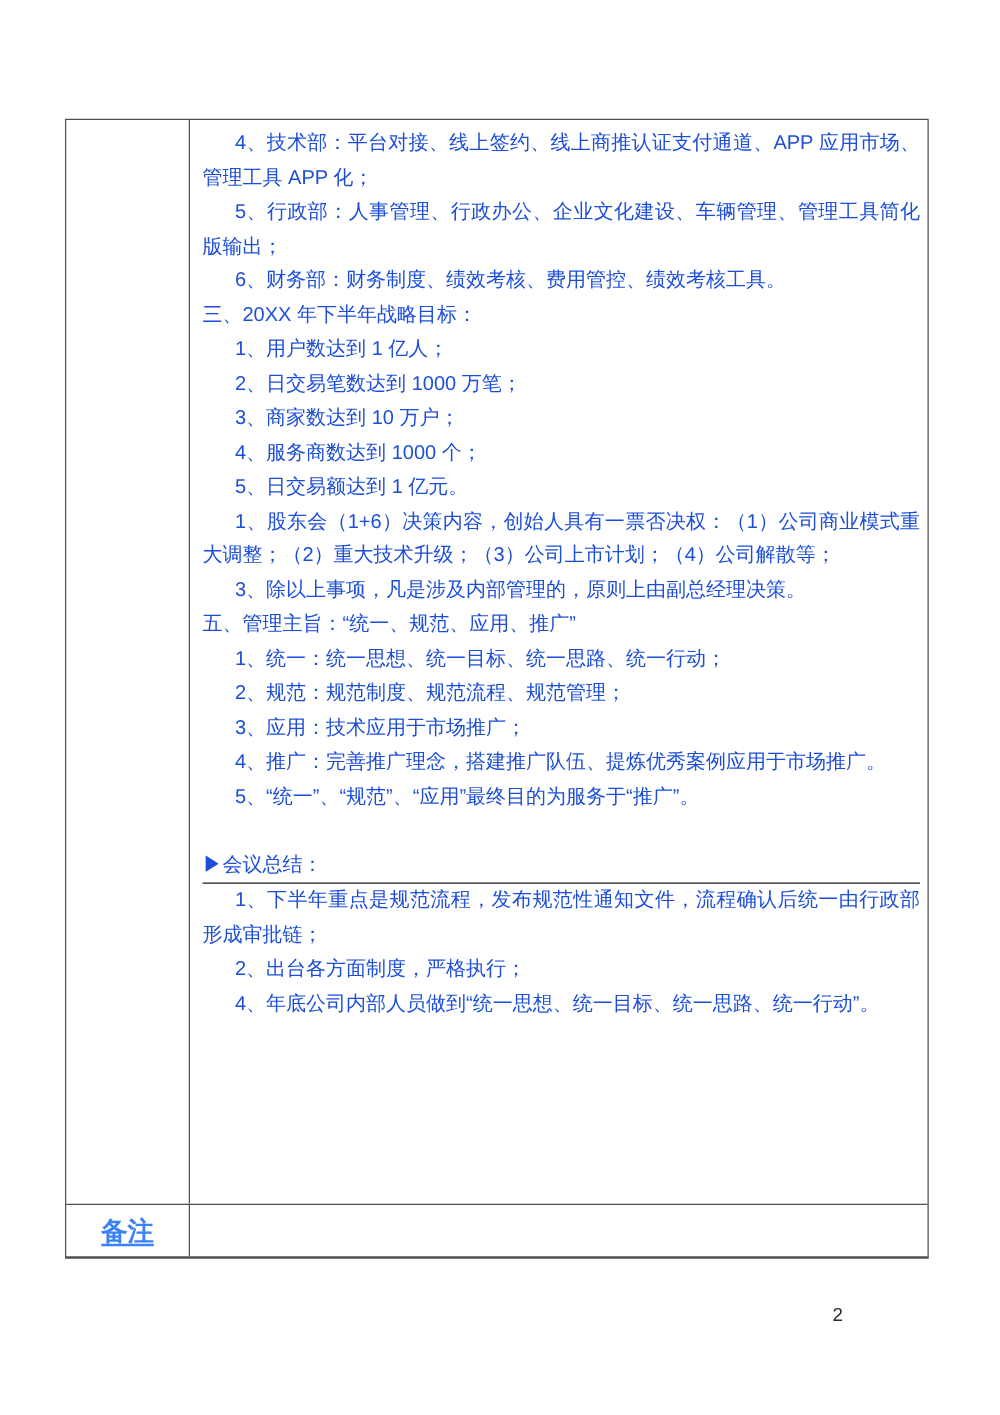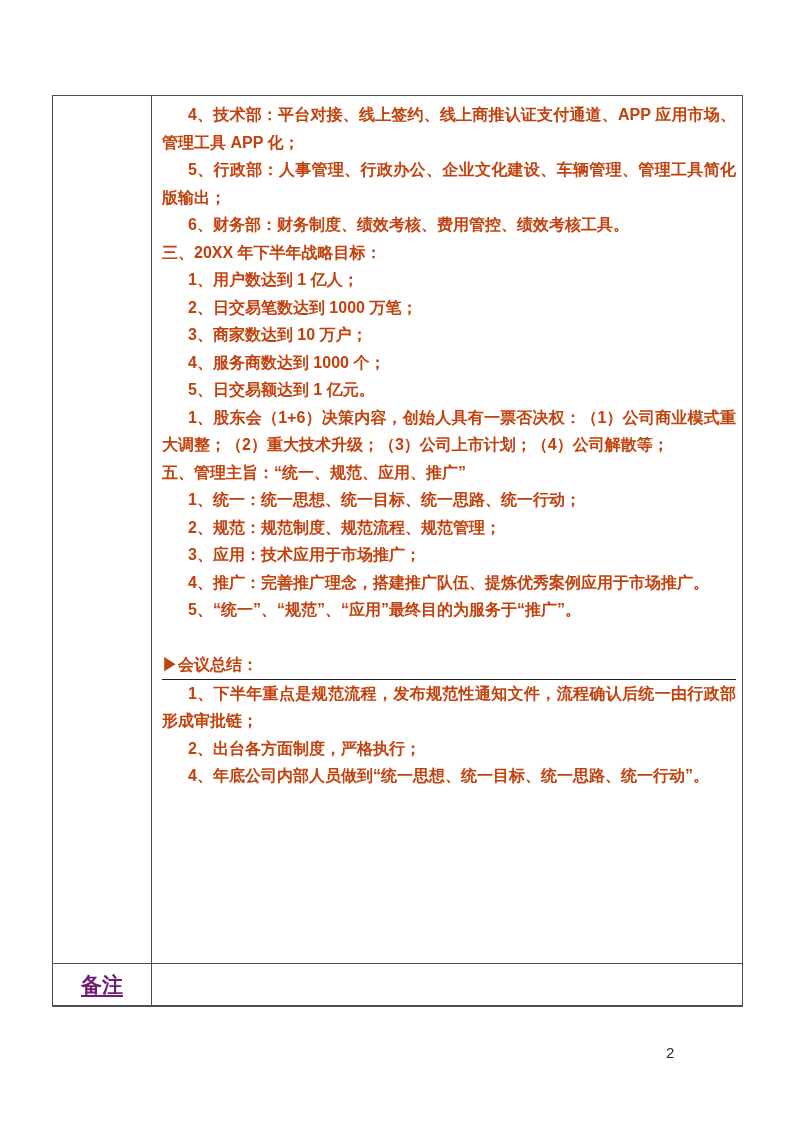--- a/index.html
+++ b/index.html
@@ -29,37 +29,37 @@
   .content-cell {
     flex:1 1 auto;
     padding:5px 6px 0 10px;
     overflow:hidden;
     box-sizing:border-box;
   }
   .content-cell p {
     margin:0;
     font-size:16px;
     line-height:27.5px;
-    font-weight:bold;
-    color:#c2410c;
+    font-weight:normal;
+    color:#1d4ed8;
     text-align:justify;
     text-justify:inter-ideograph;
   }
   .content-cell p.item { text-indent:26px; }
   .content-cell p.flush { text-indent:0; }
   .content-cell p.blank { height:27.5px; }
   .content-cell p.summary-head {
     border-bottom:1.6px solid #1d1d1d;
     text-indent:0;
   }
   .note-label-text {
     font-family:"Liberation Serif", serif;
     font-size:21px;
     font-weight:bold;
-    color:#701a75;
+    color:#3b82f6;
     text-decoration:underline;
     text-underline-offset:3px;
   }
   .note-content { }
   .page-number {
     position:absolute; left:666px; top:1044px;
     font-size:15px; color:#2b2b2b;
     font-family:"Liberation Sans", sans-serif;
   }
 </style>
@@ -76,20 +76,21 @@
           <p class="item">4、技术部：平台对接、线上签约、线上商推认证支付通道、APP 应用市场、管理工具 APP 化；</p>
           <p class="item">5、行政部：人事管理、行政办公、企业文化建设、车辆管理、管理工具简化版输出；</p>
           <p class="item">6、财务部：财务制度、绩效考核、费用管控、绩效考核工具。</p>
           <p class="flush">三、20XX 年下半年战略目标：</p>
           <p class="item">1、用户数达到 1 亿人；</p>
           <p class="item">2、日交易笔数达到 1000 万笔；</p>
           <p class="item">3、商家数达到 10 万户；</p>
           <p class="item">4、服务商数达到 1000 个；</p>
           <p class="item">5、日交易额达到 1 亿元。</p>
           <p class="item">1、股东会（1+6）决策内容，创始人具有一票否决权：（1）公司商业模式重大调整；（2）重大技术升级；（3）公司上市计划；（4）公司解散等；</p>
+          <p class="item">3、除以上事项，凡是涉及内部管理的，原则上由副总经理决策。</p>
           <p class="flush">五、管理主旨：“统一、规范、应用、推广”</p>
           <p class="item">1、统一：统一思想、统一目标、统一思路、统一行动；</p>
           <p class="item">2、规范：规范制度、规范流程、规范管理；</p>
           <p class="item">3、应用：技术应用于市场推广；</p>
           <p class="item">4、推广：完善推广理念，搭建推广队伍、提炼优秀案例应用于市场推广。</p>
           <p class="item">5、“统一”、“规范”、“应用”最终目的为服务于“推广”。</p>
           <p class="blank">&nbsp;</p>
           <p class="summary-head">▶会议总结：</p>
           <p class="item">1、下半年重点是规范流程，发布规范性通知文件，流程确认后统一由行政部形成审批链；</p>
           <p class="item">2、出台各方面制度，严格执行；</p>

